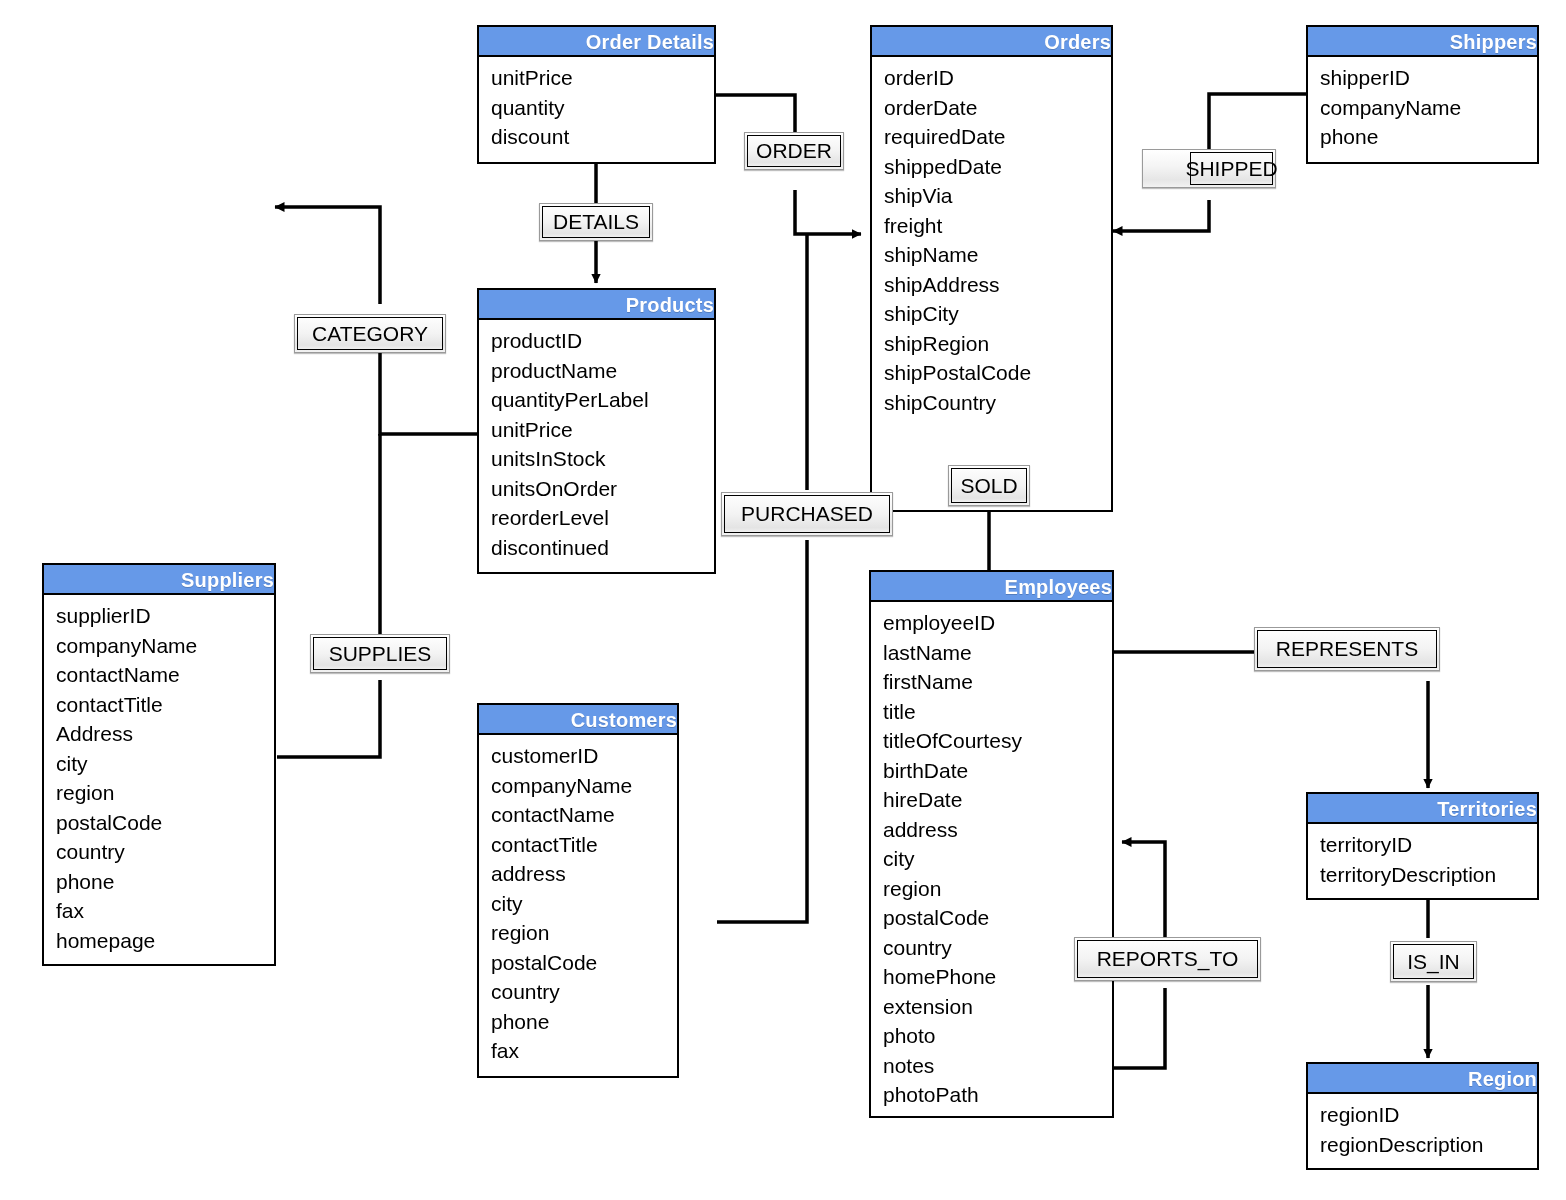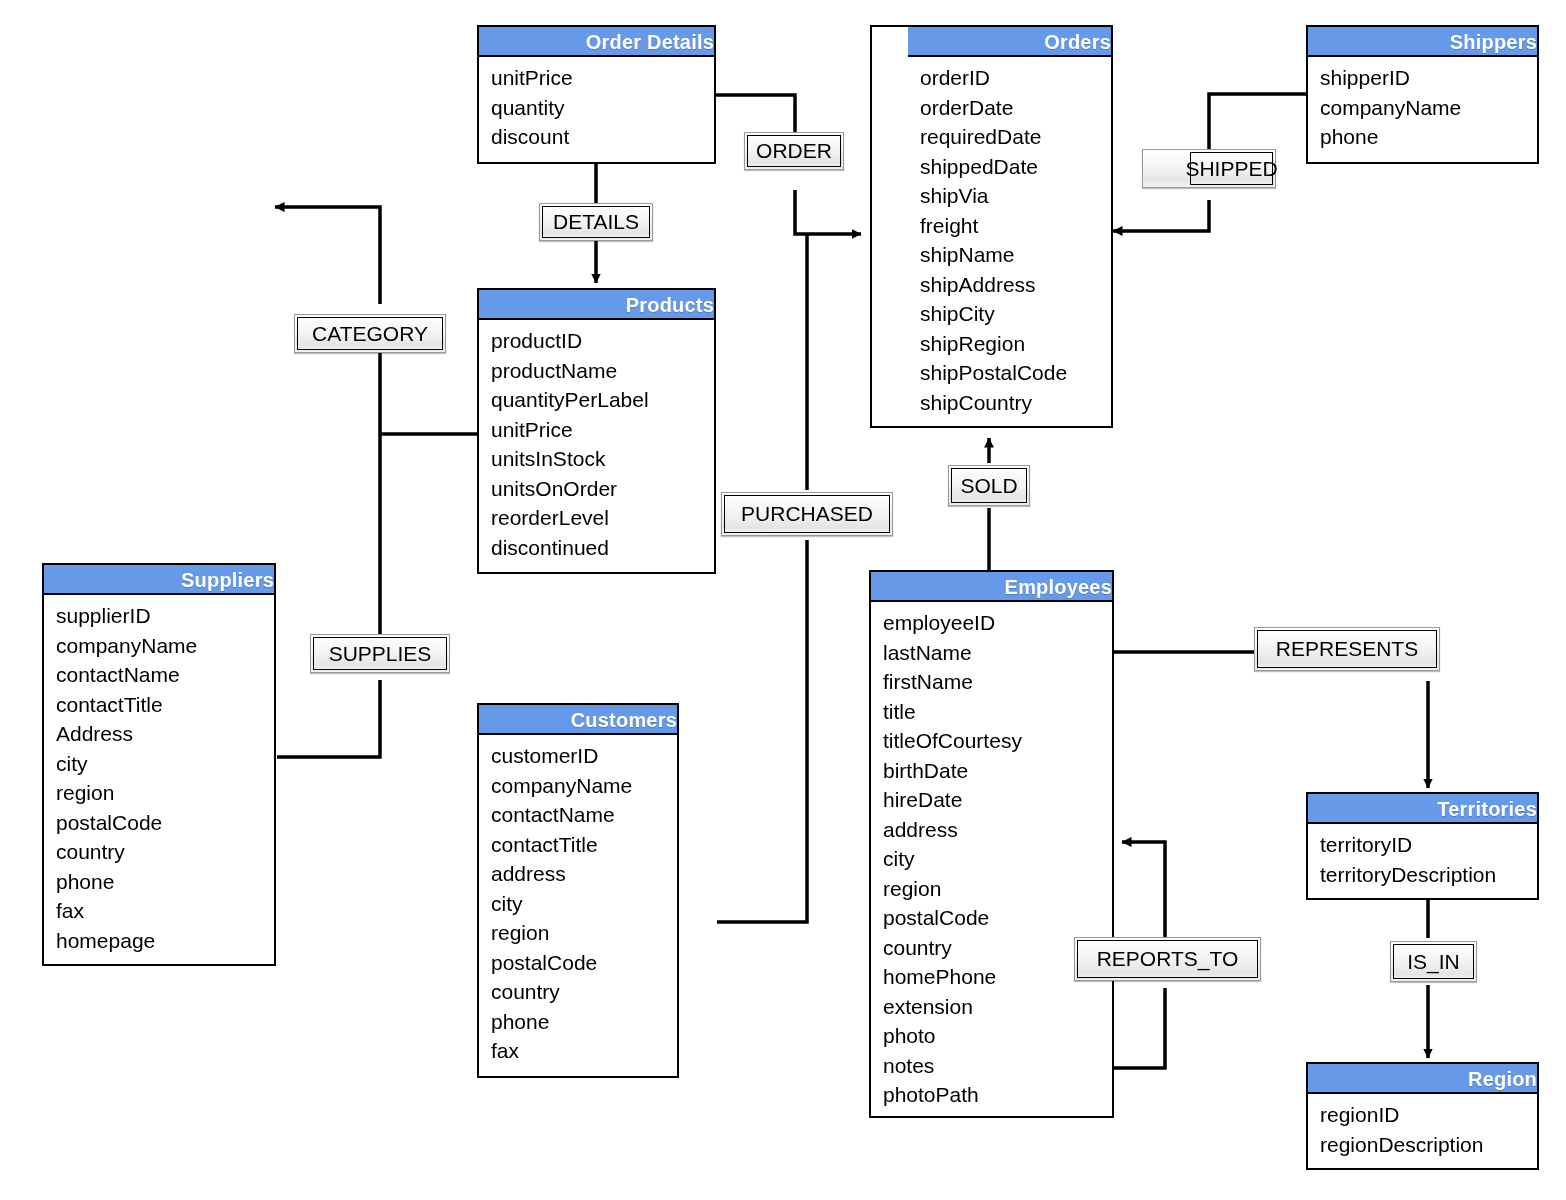--- a/index.html
+++ b/index.html
@@ -130,21 +130,21 @@
 
   <div class="entity" style="left:477px; top:25px; width:239px; height:139px; z-index:10;">
     <div class="entity-title">Order Details</div>
     <ul class="entity-attrs">
       <li>unitPrice</li>
       <li>quantity</li>
       <li>discount</li>
     </ul>
   </div>
 
-  <div class="entity" style="left:870px; top:25px; width:243px; height:403px; z-index:10;padding-left:36px;">
+  <div class="entity" style="left:870px; top:25px; width:243px; height:487px; z-index:10;">
     <div class="entity-title">Orders</div>
     <ul class="entity-attrs">
       <li>orderID</li>
       <li>orderDate</li>
       <li>requiredDate</li>
       <li>shippedDate</li>
       <li>shipVia</li>
       <li>freight</li>
       <li>shipName</li>
       <li>shipAddress</li>

